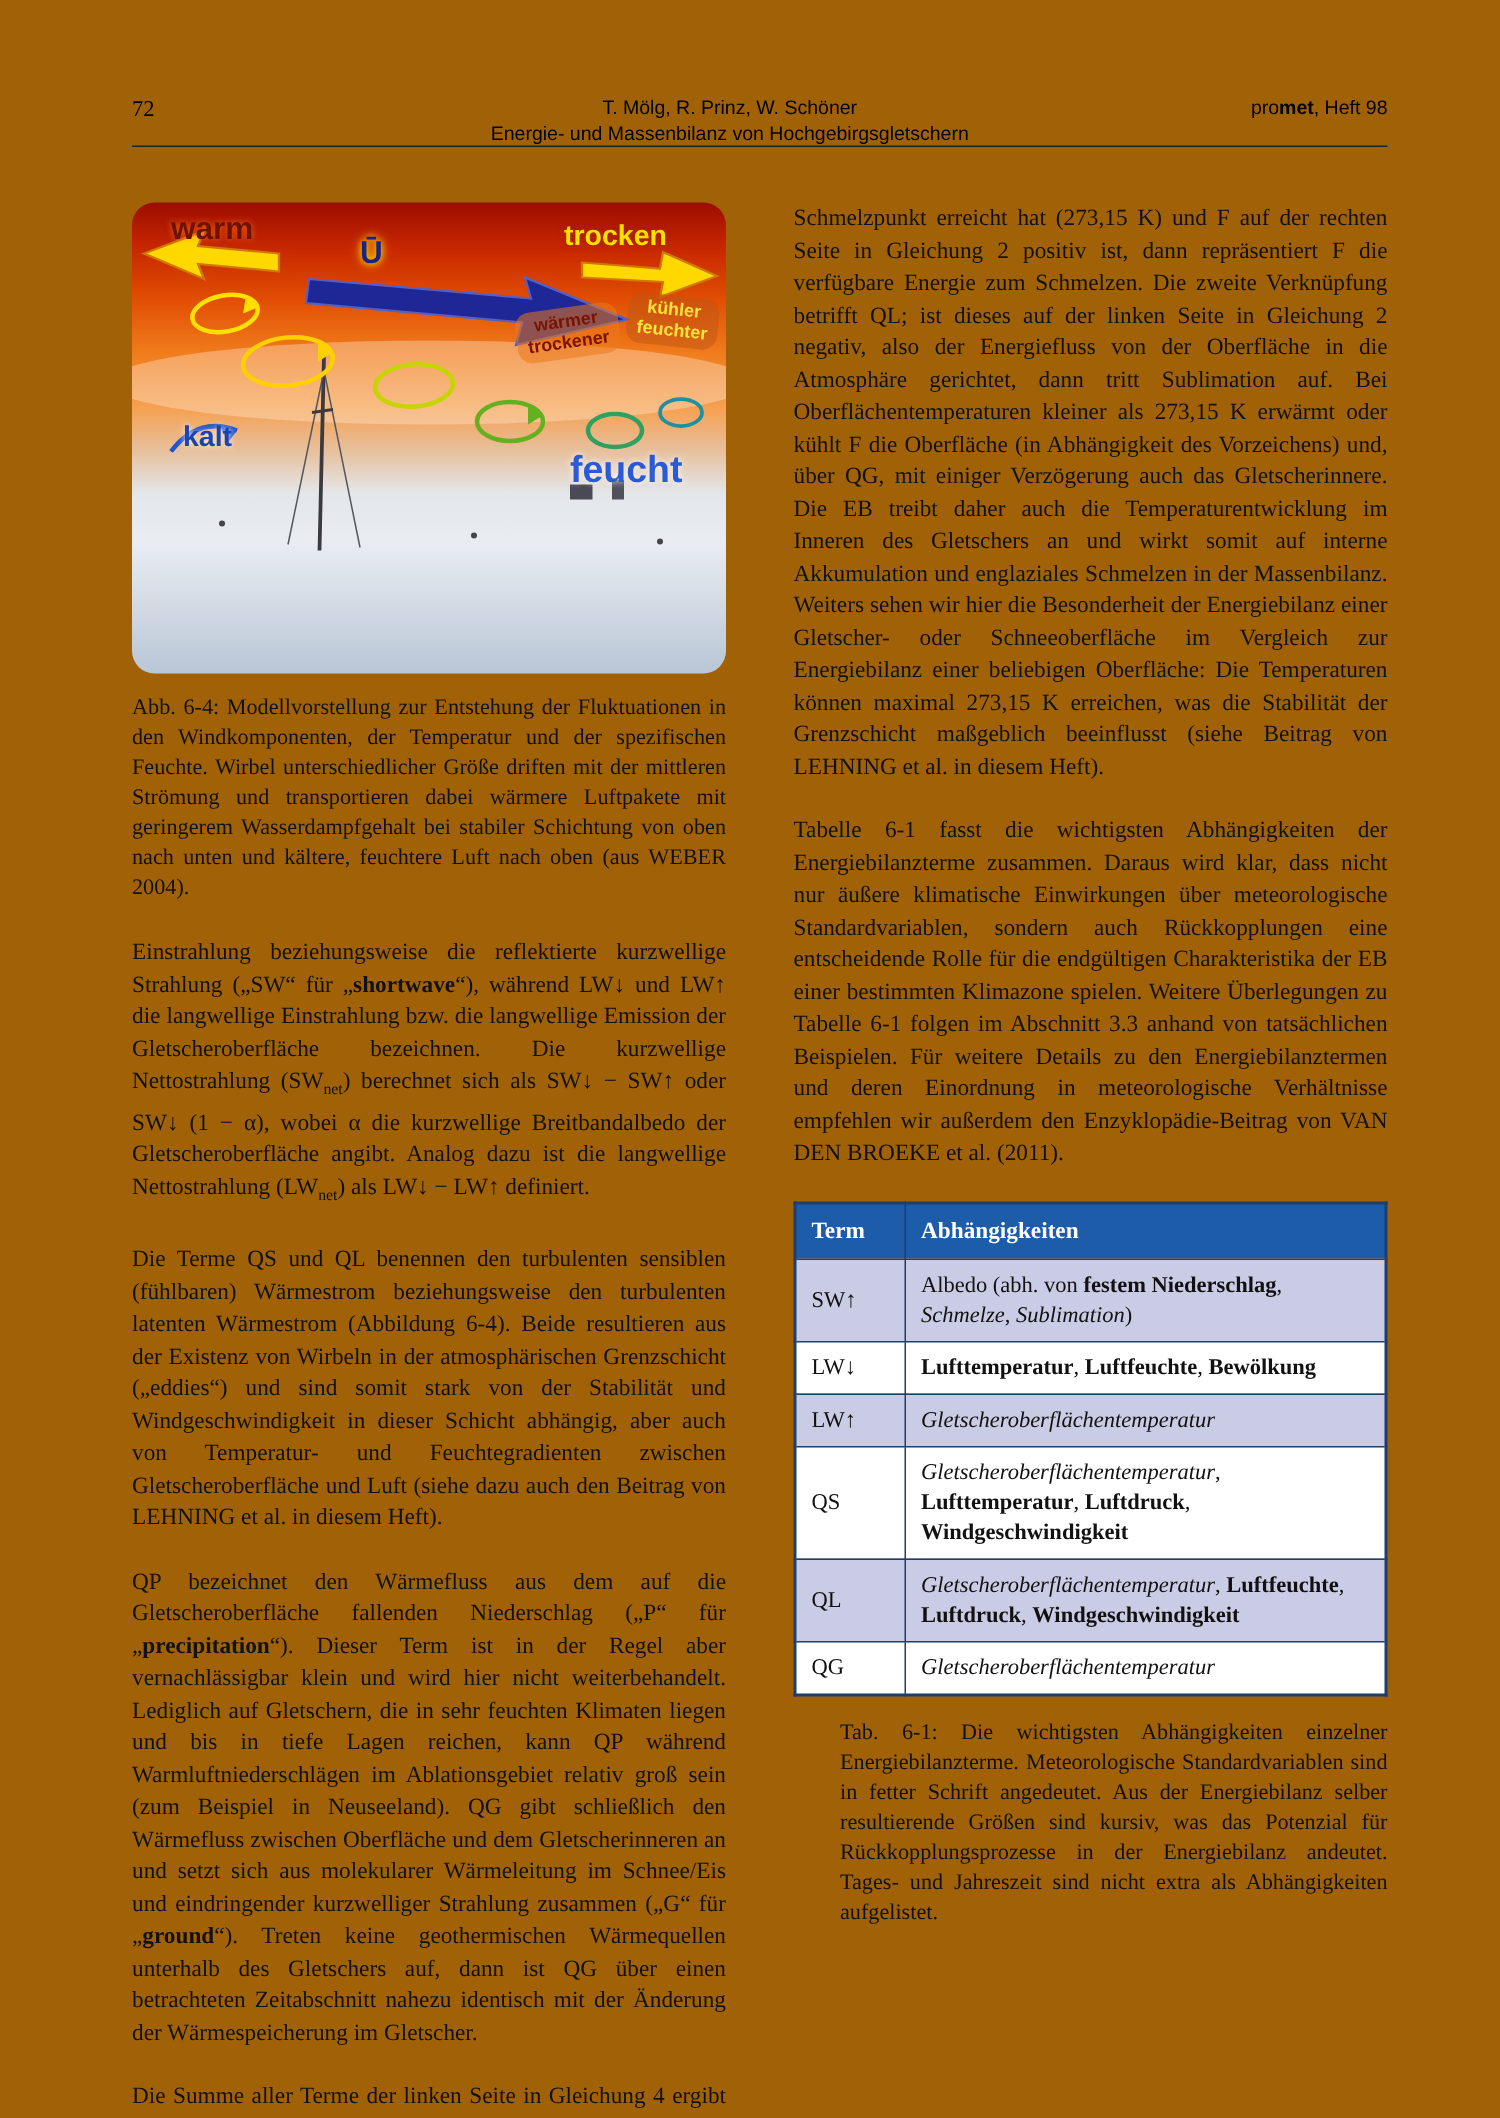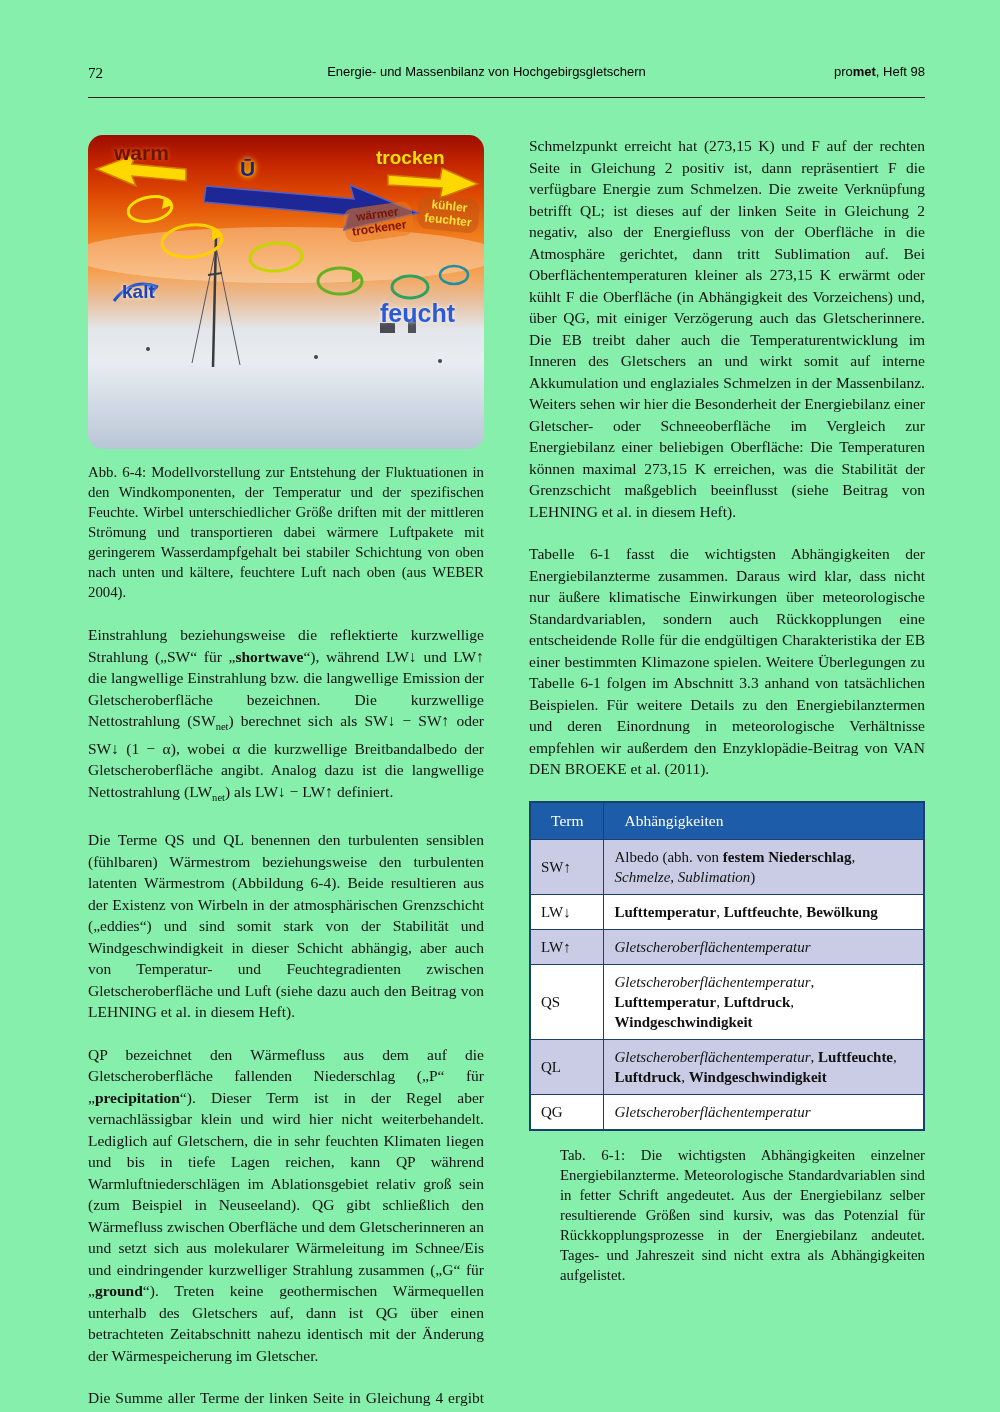--- a/index.html
+++ b/index.html
@@ -1,16 +1,16 @@
 <!DOCTYPE html>
 <html lang="de"><head>
 <meta charset="utf-8">
 <style>
   html,body{margin:0;padding:0;background:#e8e8e8;}
-  .page{position:relative;width:1000px;height:1412px;margin:0 auto;background:#86efac;
+  .page{position:relative;width:1000px;height:1412px;margin:0 auto;background:#a16207;
         font-family:"Liberation Serif",serif;color:#111;overflow:hidden;}
 
   
   .page-header{position:absolute;top:64px;left:88px;right:75px;display:flex;align-items:flex-start;
                font-family:"Liberation Sans",sans-serif;font-size:13px;line-height:1.3;color:#000;}
   .page-num{width:120px;font-family:"Liberation Serif",serif;font-size:15px;}
   .header-center{flex:1;text-align:center;}
   .header-right{width:160px;text-align:right;white-space:nowrap;}
   .journal-met{font-weight:bold;}
   .head-rule{position:absolute;top:97px;left:88px;right:75px;border:0;border-top:1.6px solid #222;margin:0;}
@@ -38,35 +38,36 @@
   .lbl-feucht{left:292px;top:164px;font-size:25px;color:#2a5ad6;text-shadow:0 0 4px rgba(255,255,255,.9);}
   .lbl-box{position:absolute;font-size:12px;line-height:1.15;text-align:center;
            padding:3px 7px;border-radius:10px;}
   .lbl-waermer{left:256px;top:70px;color:#7a1400;background:rgba(235,120,25,.55);transform:rotate(-8deg);}
   .lbl-kuehler{left:330px;top:62px;color:#ffe23c;background:rgba(190,85,20,.5);transform:rotate(6deg);}
   .caption{font-size:14.8px;line-height:20px;text-align:justify;margin:13px 0 0 0;hyphens:auto;}
 
   
   .dep-table{width:100%;border-collapse:collapse;margin:0;font-size:15px;line-height:20px;
              border:2px solid #1c3f6e;}
-  .dep-table th{background:#1d5ca9;color:#fff;font-weight:normal;text-align:left;
-                padding:8px 20px;font-size:15.5px;border:1px solid #1c3f6e;margin-top:32px;}
+  .dep-table th{background:#1d5ca9;color:#fff;font-weight:bold;text-align:left;
+                padding:8px 10px;font-size:15.5px;border:1px solid #1c3f6e;margin-top:32px;}
   .dep-table td{padding:7px 10px;border:1px solid #1c3f6e;vertical-align:middle;background:#fff;}
   .dep-table td.term{width:52px;white-space:nowrap;}
   .dep-table tr.shaded td{background:#c9cce4;}
   .table-caption{margin-top:14px;margin-left:31px;}
 </style>
 </head>
 <body>
 
 <div class="page">
 
   <header class="page-header">
     <div class="page-num">72</div>
     <div class="header-center">
+      <div>T. Mölg, R. Prinz, W. Schöner</div>
       <div>Energie- und Massenbilanz von Hochgebirgsgletschern</div>
     </div>
     <div class="header-right"><span>pro</span><span class="journal-met">met</span><span>, Heft 98</span></div>
   </header>
   <hr class="head-rule">
 
   <div class="columns">
 
     <div class="col">
 

